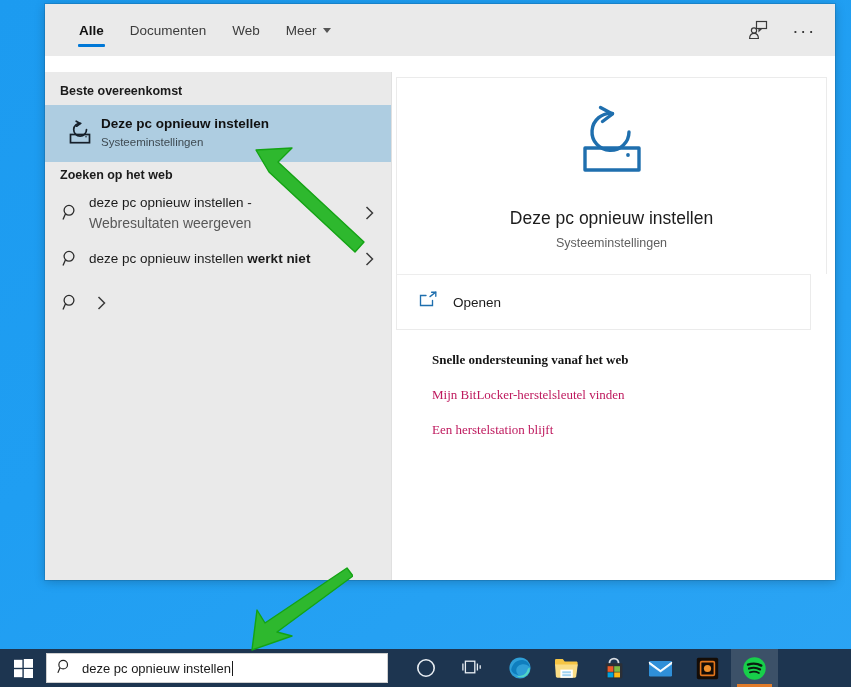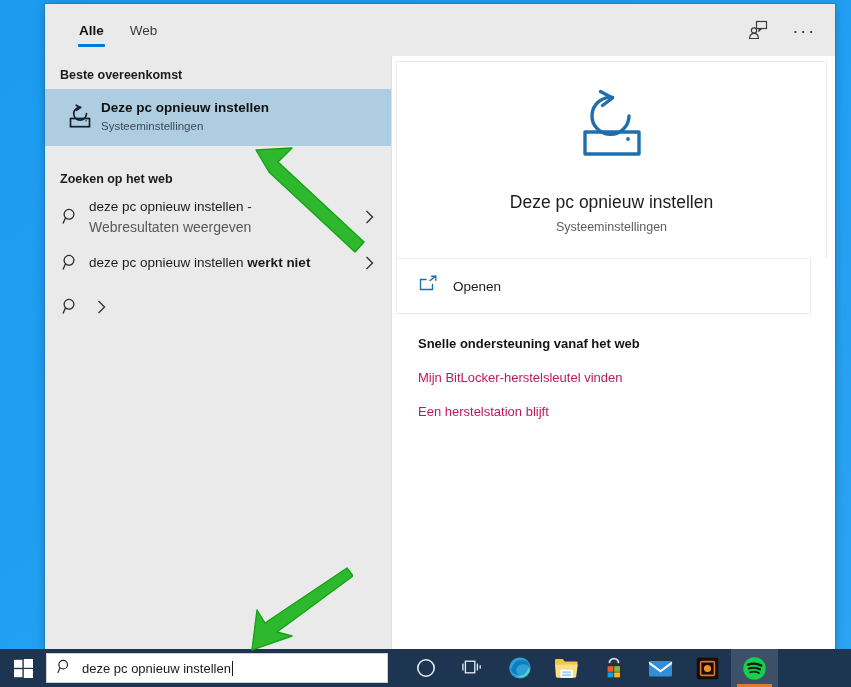--- a/index.html
+++ b/index.html
@@ -12,25 +12,26 @@
 
   
   #desktop {
     position: absolute; inset: 0;
     background: linear-gradient(145deg, #1c9bf0 0%, #1f9ef2 40%, #2ba4f4 100%);
   }
 
   
   #search-panel {
     position: absolute;
-    left: 45px; top: 4px; width: 790px; height: 645px;
+    left: 45px; top: 4px; width: 790px; height: 576px;
     background: #ffffff;
     box-shadow: 0 0 0 1px rgba(0,0,0,0.10), 0 2px 10px rgba(0,0,0,0.22);
     display: flex; flex-direction: column;
     overflow: hidden;
+    gap: 16px;
   }
 
   
   #panel-header {
     height: 52px; min-height: 52px;
     background: #eaeaea;
     display: flex; align-items: stretch;
     position: relative;
   }
   #tabs { display: flex; align-items: stretch; padding-left: 21px; }
@@ -119,21 +120,21 @@
   #open-card {
     margin: 0 24px 0 4px;
     border: 1px solid #ebebeb;
     border-top: 1px solid #ededed;
     padding: 16px 0 16px 22px;
     display: flex; align-items: center; gap: 14px;
     cursor: default;
   }
   #open-card .op-label { font-size: 13.5px; color: #1c1c1c; }
 
-  #help-block { padding: 22px 0 0 26px; }
+  #help-block { padding: 22px 0 0 40px; font-family: Liberation Serif, serif; }
   #help-block .help-title { font-size: 13px; font-weight: bold; color: #141414; }
   #help-block .help-link { display: block; font-size: 13px; color: #be185d; margin-top: 19px; cursor: default; }
 
   
   #taskbar {
     position: absolute; left: 0; bottom: 0; width: 851px; height: 38px;
     background: #1d3550;
     display: flex; align-items: center;
   }
   #start-button { width: 46px; height: 38px; display: flex; align-items: center; justify-content: center; }
@@ -171,21 +172,28 @@
 <div id="desktop"></div>
 
 <div id="search-panel">
 
   <div id="panel-header">
     <div id="tabs">
       <div class="tab active">
         <span>Alle</span>
       </div>
       <div class="tab">
+        <span>Documenten</span>
+      </div>
+      <div class="tab">
         <span>Web</span>
+      </div>
+      <div class="tab">
+        <span>Meer</span>
+        <span class="caret"></span>
       </div>
     </div>
     <div id="header-actions">
       <div class="hdr-icon">
         <svg width="20" height="20" viewBox="0 0 20 20" fill="none" stroke="#3a3a3a" stroke-width="1.2">
           <rect x="8.5" y="1.5" width="10" height="7"></rect>
           <path d="M11 8.5 L11 11 L13.6 8.5"></path>
           <circle cx="6" cy="10.5" r="2.6"></circle>
           <path d="M1.6 18.5 C1.6 14.8 3.8 13.3 6 13.3 C8.2 13.3 10.4 14.8 10.4 18.5 Z"></path>
         </svg>
@@ -210,21 +218,21 @@
             <rect x="5.5" y="14.5" width="19" height="8.2"></rect>
             <circle cx="21" cy="16.8" r="0.75" fill="#16202a" stroke="none"></circle>
           </svg>
         </div>
         <div class="bm-text">
           <div class="bm-title">Deze pc opnieuw instellen</div>
           <div class="bm-sub">Systeeminstellingen</div>
         </div>
       </div>
 
-      <div class="section-head" style="padding-top:26px;">Zoeken op het web</div>
+      <div class="section-head" style="padding-top:6px;">Zoeken op het web</div>
 
       <div class="sugg">
         <div class="s-icon">
           <svg width="17" height="17" viewBox="0 0 17 17" fill="none" stroke="#2b2b2b" stroke-width="1.3">
             <circle cx="7" cy="6.3" r="4.9"></circle>
               <path d="M3.4 9.9 L1 15.6"></path>
           </svg>
         </div>
         <div class="s-text">
           <span>deze pc opnieuw instellen</span><span> -</span>

